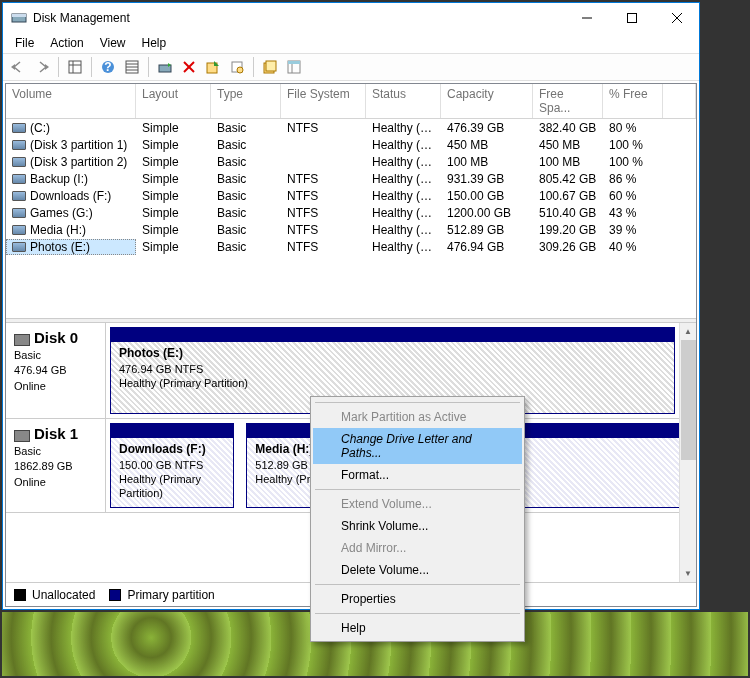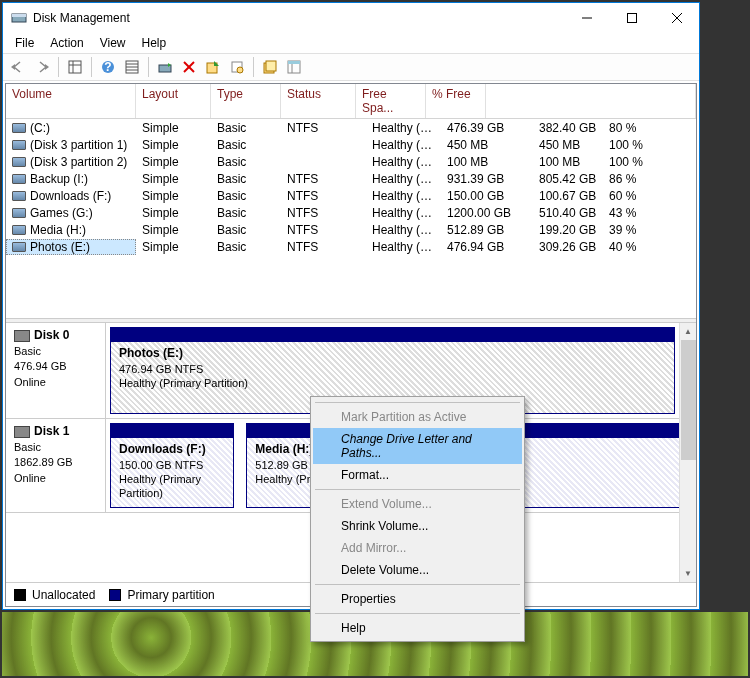--- a/index.html
+++ b/index.html
@@ -10,31 +10,31 @@
 .title-text { flex:1; font-size:12px; }
 .win-btn { width:45px; height:30px; display:flex; align-items:center; justify-content:center; color:#000; }
 .menubar { height:20px; display:flex; align-items:center; padding:0 6px; gap:4px; }
 .menubar span { padding:2px 6px; }
 .toolbar { height:28px; border-top:1px solid #e0e0e0; border-bottom:1px solid #e0e0e0; display:flex; align-items:center; padding:0 4px; gap:2px; background:#fdfdfd; }
 .tbtn { width:22px; height:22px; display:flex; align-items:center; justify-content:center; border:1px solid transparent; }
 .tsep { width:1px; height:20px; background:#ccc; margin:0 3px; }
 .content { flex:1; display:flex; flex-direction:column; border:1px solid #828790; margin:2px; }
 .listview { height:234px; overflow:auto; background:#fff; position:relative; }
 .lv-header { display:flex; border-bottom:1px solid #d4d4d4; background:#fff; position:sticky; top:0; }
-.lv-header div { padding:3px 6px; border-right:1px solid #e0e0e0; color:#7f1d1d; font-weight:400; }
+.lv-header div { padding:3px 6px; border-right:1px solid #e0e0e0; color:#737373; font-weight:400; }
 .lv-row { display:flex; height:17px; align-items:center; }
 .lv-row > div { padding:1px 6px; white-space:nowrap; overflow:hidden; text-overflow:ellipsis; }
 .lv-row.sel > div:first-child { background:#cce8ff; border:1px dotted #888; padding:0 5px; }
 .c0{width:130px}.c1{width:75px}.c2{width:70px}.c3{width:85px}.c4{width:75px}.c5{width:92px}.c6{width:70px}.c7{width:60px}
 .vol-icon { display:inline-block; width:14px; height:10px; background:linear-gradient(#9bd,#68a); border:1px solid #555; margin-right:4px; vertical-align:middle; border-radius:1px; }
 .splitter { height:5px; background:#f0f0f0; border-top:1px solid #ccc; border-bottom:1px solid #ccc; cursor:row-resize; }
 .graphical { flex:1; overflow:auto; background:#fff; position:relative; }
 .disk-row { display:flex; border-bottom:1px solid #ccc; }
 .disk-label { width:100px; border-right:1px solid #ccc; padding:4px 8px; background:#fff; font-size:11px; line-height:1.4; }
-.disk-label b { font-size:12px; }
+.disk-label b { font-size:15px; }
 .disk-icon { display:inline-block; width:16px; height:12px; background:#888; border:1px solid #444; margin-right:4px; vertical-align:middle; }
 .disk-parts { flex:1; padding:4px; display:flex; flex-direction:column; }
 .part-header { height:14px; background:#000080; }
 .part-body { flex:1; border:1px solid #000080; padding:4px 8px; font-size:11px; line-height:1.3; background:repeating-linear-gradient(45deg,#fff,#fff 2px,#e8e8f5 2px,#e8e8f5 4px); }
 .part-body.sel { background:repeating-linear-gradient(45deg,#fff,#fff 2px,#ddd 2px,#ddd 4px); }
 .parts-row { display:flex; gap:4px; flex:1; }
 .part-col { flex:1; display:flex; flex-direction:column; }
 .part-col.gap { flex:0 0 4px; }
 .legend { height:24px; border-top:1px solid #ccc; display:flex; align-items:center; padding:0 8px; gap:6px; }
 .leg-box { width:12px; height:12px; border:1px solid #000; }
@@ -164,21 +164,23 @@
         </svg>
       </div>
   </div>
 
   <div class="content">
     <div class="listview">
       <div class="lv-header">
         <div class="c0">Volume</div>
         <div class="c1">Layout</div>
         <div class="c2">Type</div>
+        <div class="c3">File System</div>
         <div class="c4">Status</div>
+        <div class="c5">Capacity</div>
         <div class="c6">Free Spa...</div>
         <div class="c7">% Free</div>
         <div style="flex:1"></div>
       </div>
       <div id="vol-rows">
           <div class="lv-row">
             <div class="c0"><span class="vol-icon"></span>(C:)</div>
             <div class="c1">Simple</div>
             <div class="c2">Basic</div>
             <div class="c3">NTFS</div>

